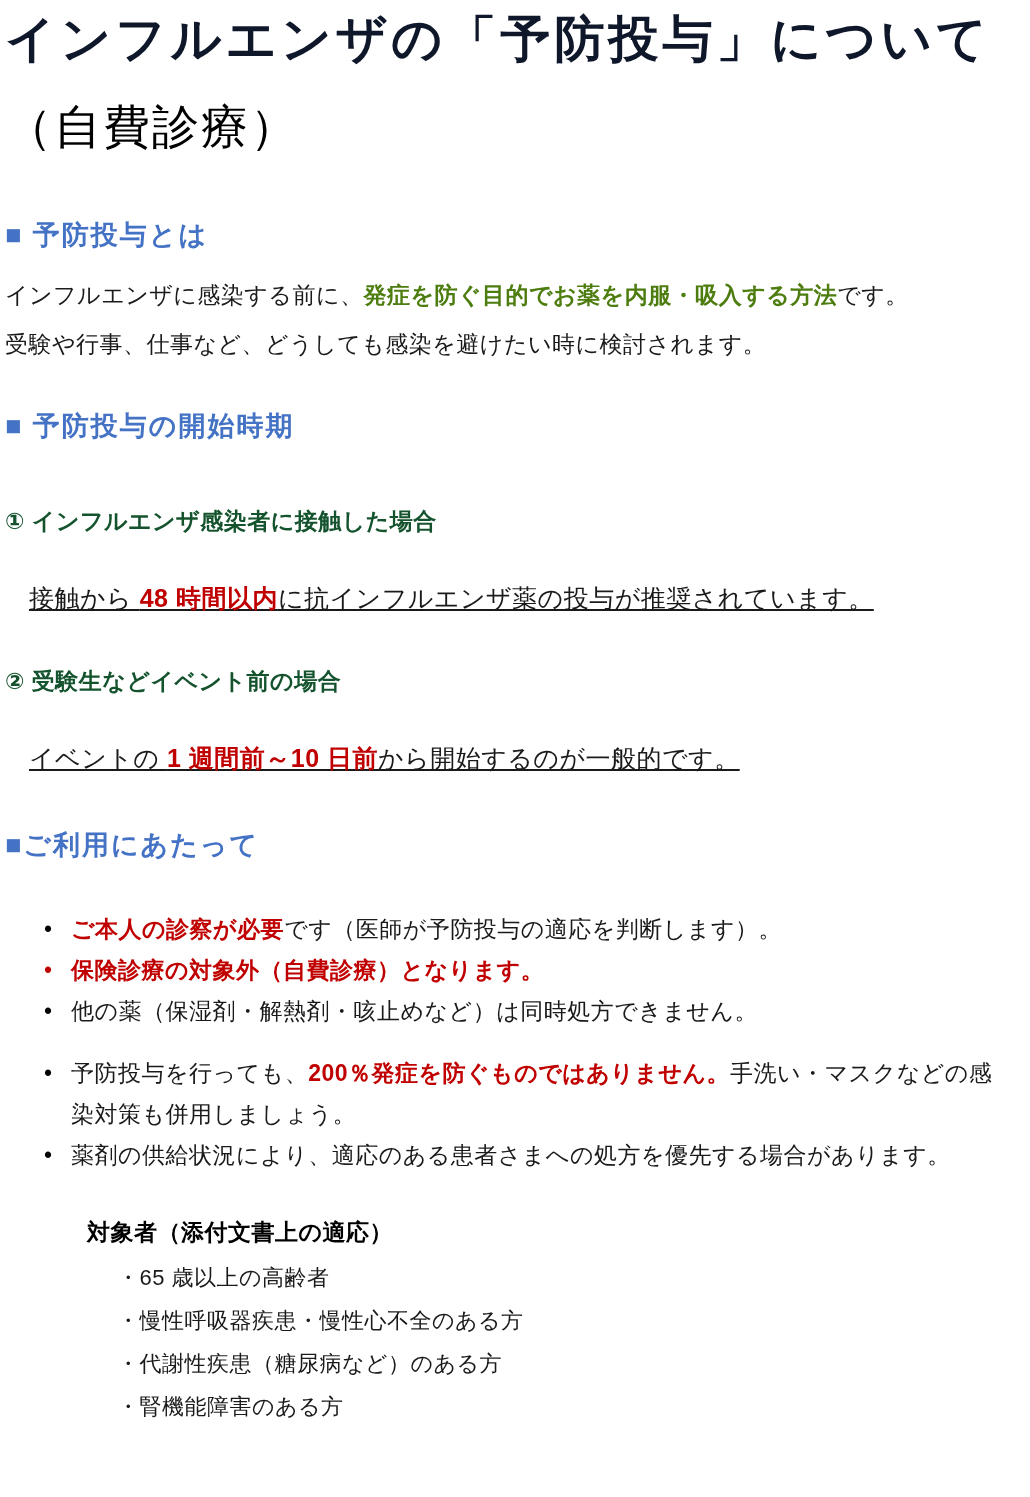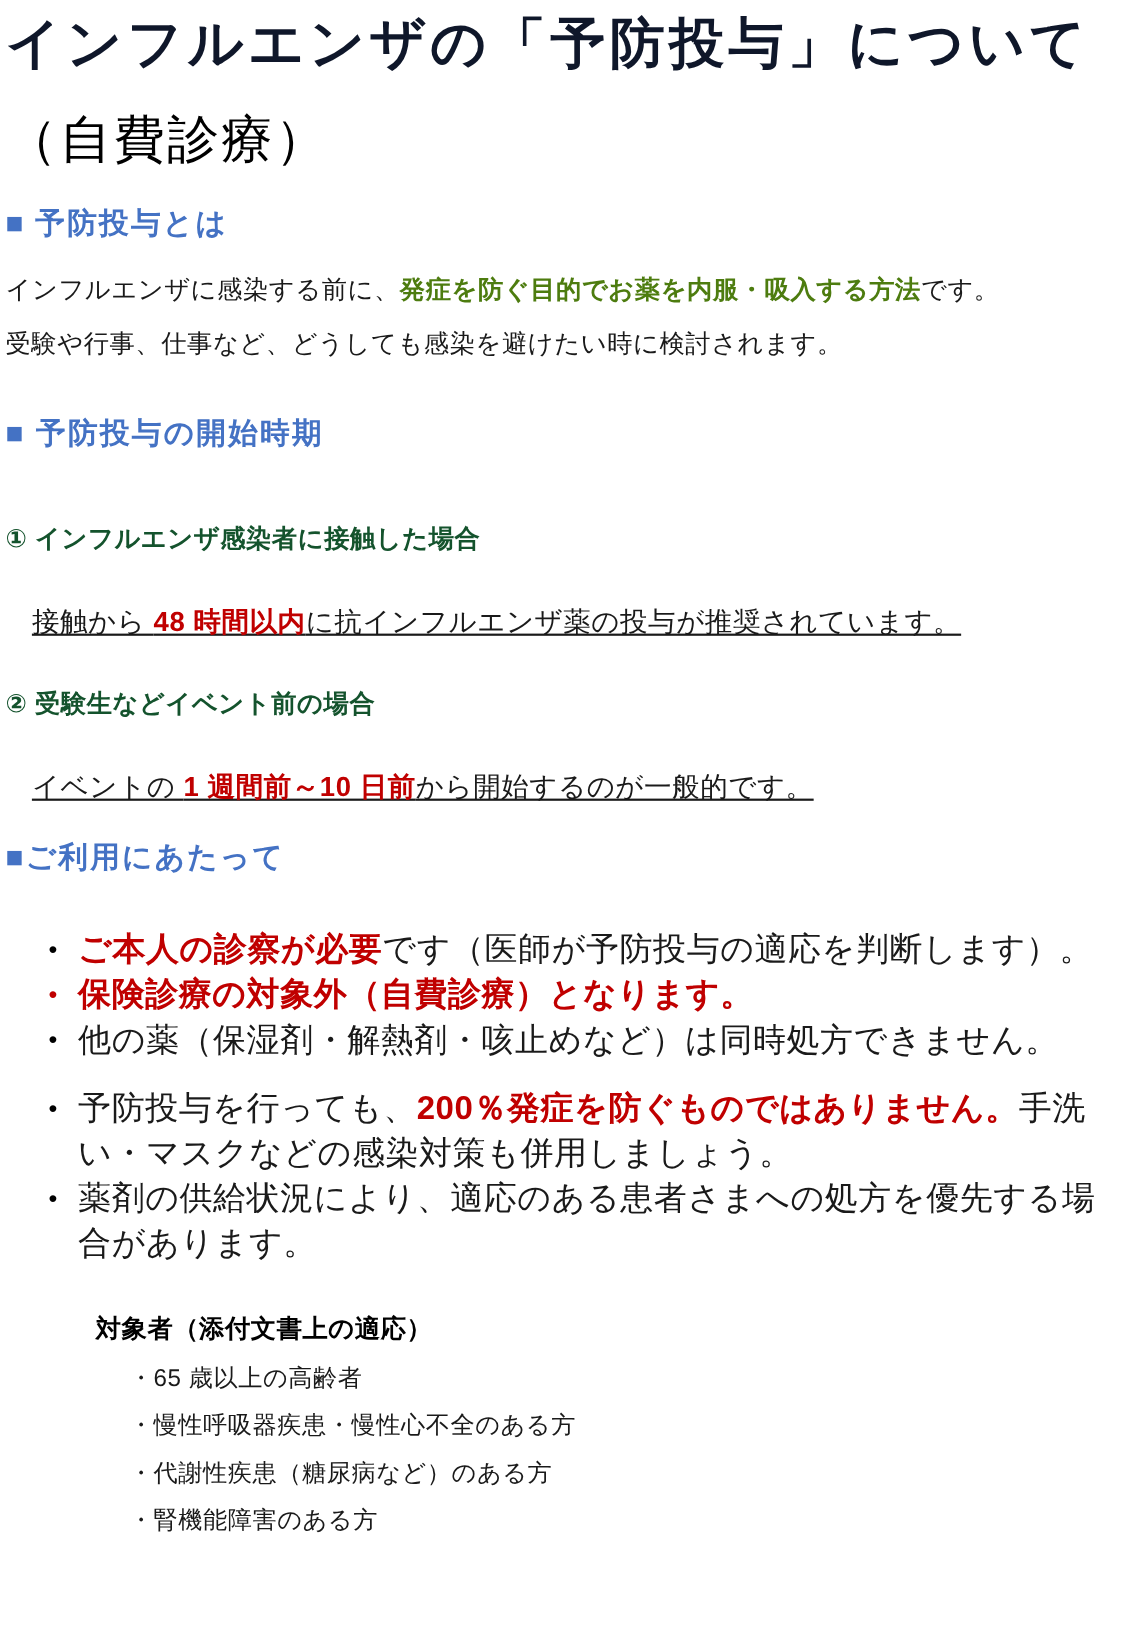--- a/index.html
+++ b/index.html
@@ -23,45 +23,45 @@
   .subtitle{
     font-size:47px;font-weight:normal;letter-spacing:2px;
     line-height:68px;margin:20px 0 0 0;color:#000;
   }
 
   .sec-heading{
     font-size:27px;font-weight:bold;letter-spacing:2px;
     line-height:36px;color:var(--blue);
   }
   .sec-heading .sq{color:var(--blue);}
-  .h-about{margin-top:24px;font-family:Liberation Serif, serif;}
+  .h-about{margin-top:56px;}
   .h-timing{margin-top:44px;}
-  .h-usage{margin-top:25px;}
+  .h-usage{margin-top:49px;}
 
   .para{
     font-size:23px;line-height:40px;letter-spacing:0.5px;
     margin:9px 0 0 0;color:var(--ink);
   }
 
   .case-title{
     font-size:23px;font-weight:bold;letter-spacing:0.5px;
     line-height:30px;margin:62px 0 0 0;color:#14532d;
   }
-  .case-title.second{margin-top:38px;}
+  .case-title.second{margin-top:48px;}
   .case-body{
     font-size:25px;line-height:40px;letter-spacing:0.5px;
     margin:42px 0 0 0;padding-left:24px;color:var(--ink);text-decoration:underline;
   }
 
   .b{font-weight:bold;color:#4d7c0f;}
   .rb{font-weight:bold;color:var(--red);}
 
   ul.bullets{
     list-style:none;margin:46px 0 0 0;padding:0;
-    font-size:30px;line-height:41px;letter-spacing:0.5px;
+    font-size:23px;line-height:41px;letter-spacing:0.5px;
   }
   ul.bullets li{
     position:relative;padding-left:66px;color:var(--ink);
   }
   ul.bullets li::before{
     content:"\2022";position:absolute;left:39px;top:0;
     font-size:23px;color:#000;
   }
   ul.bullets li.red-marker::before{color:var(--red);}
   ul.bullets li.gap-top{margin-top:21px;}

